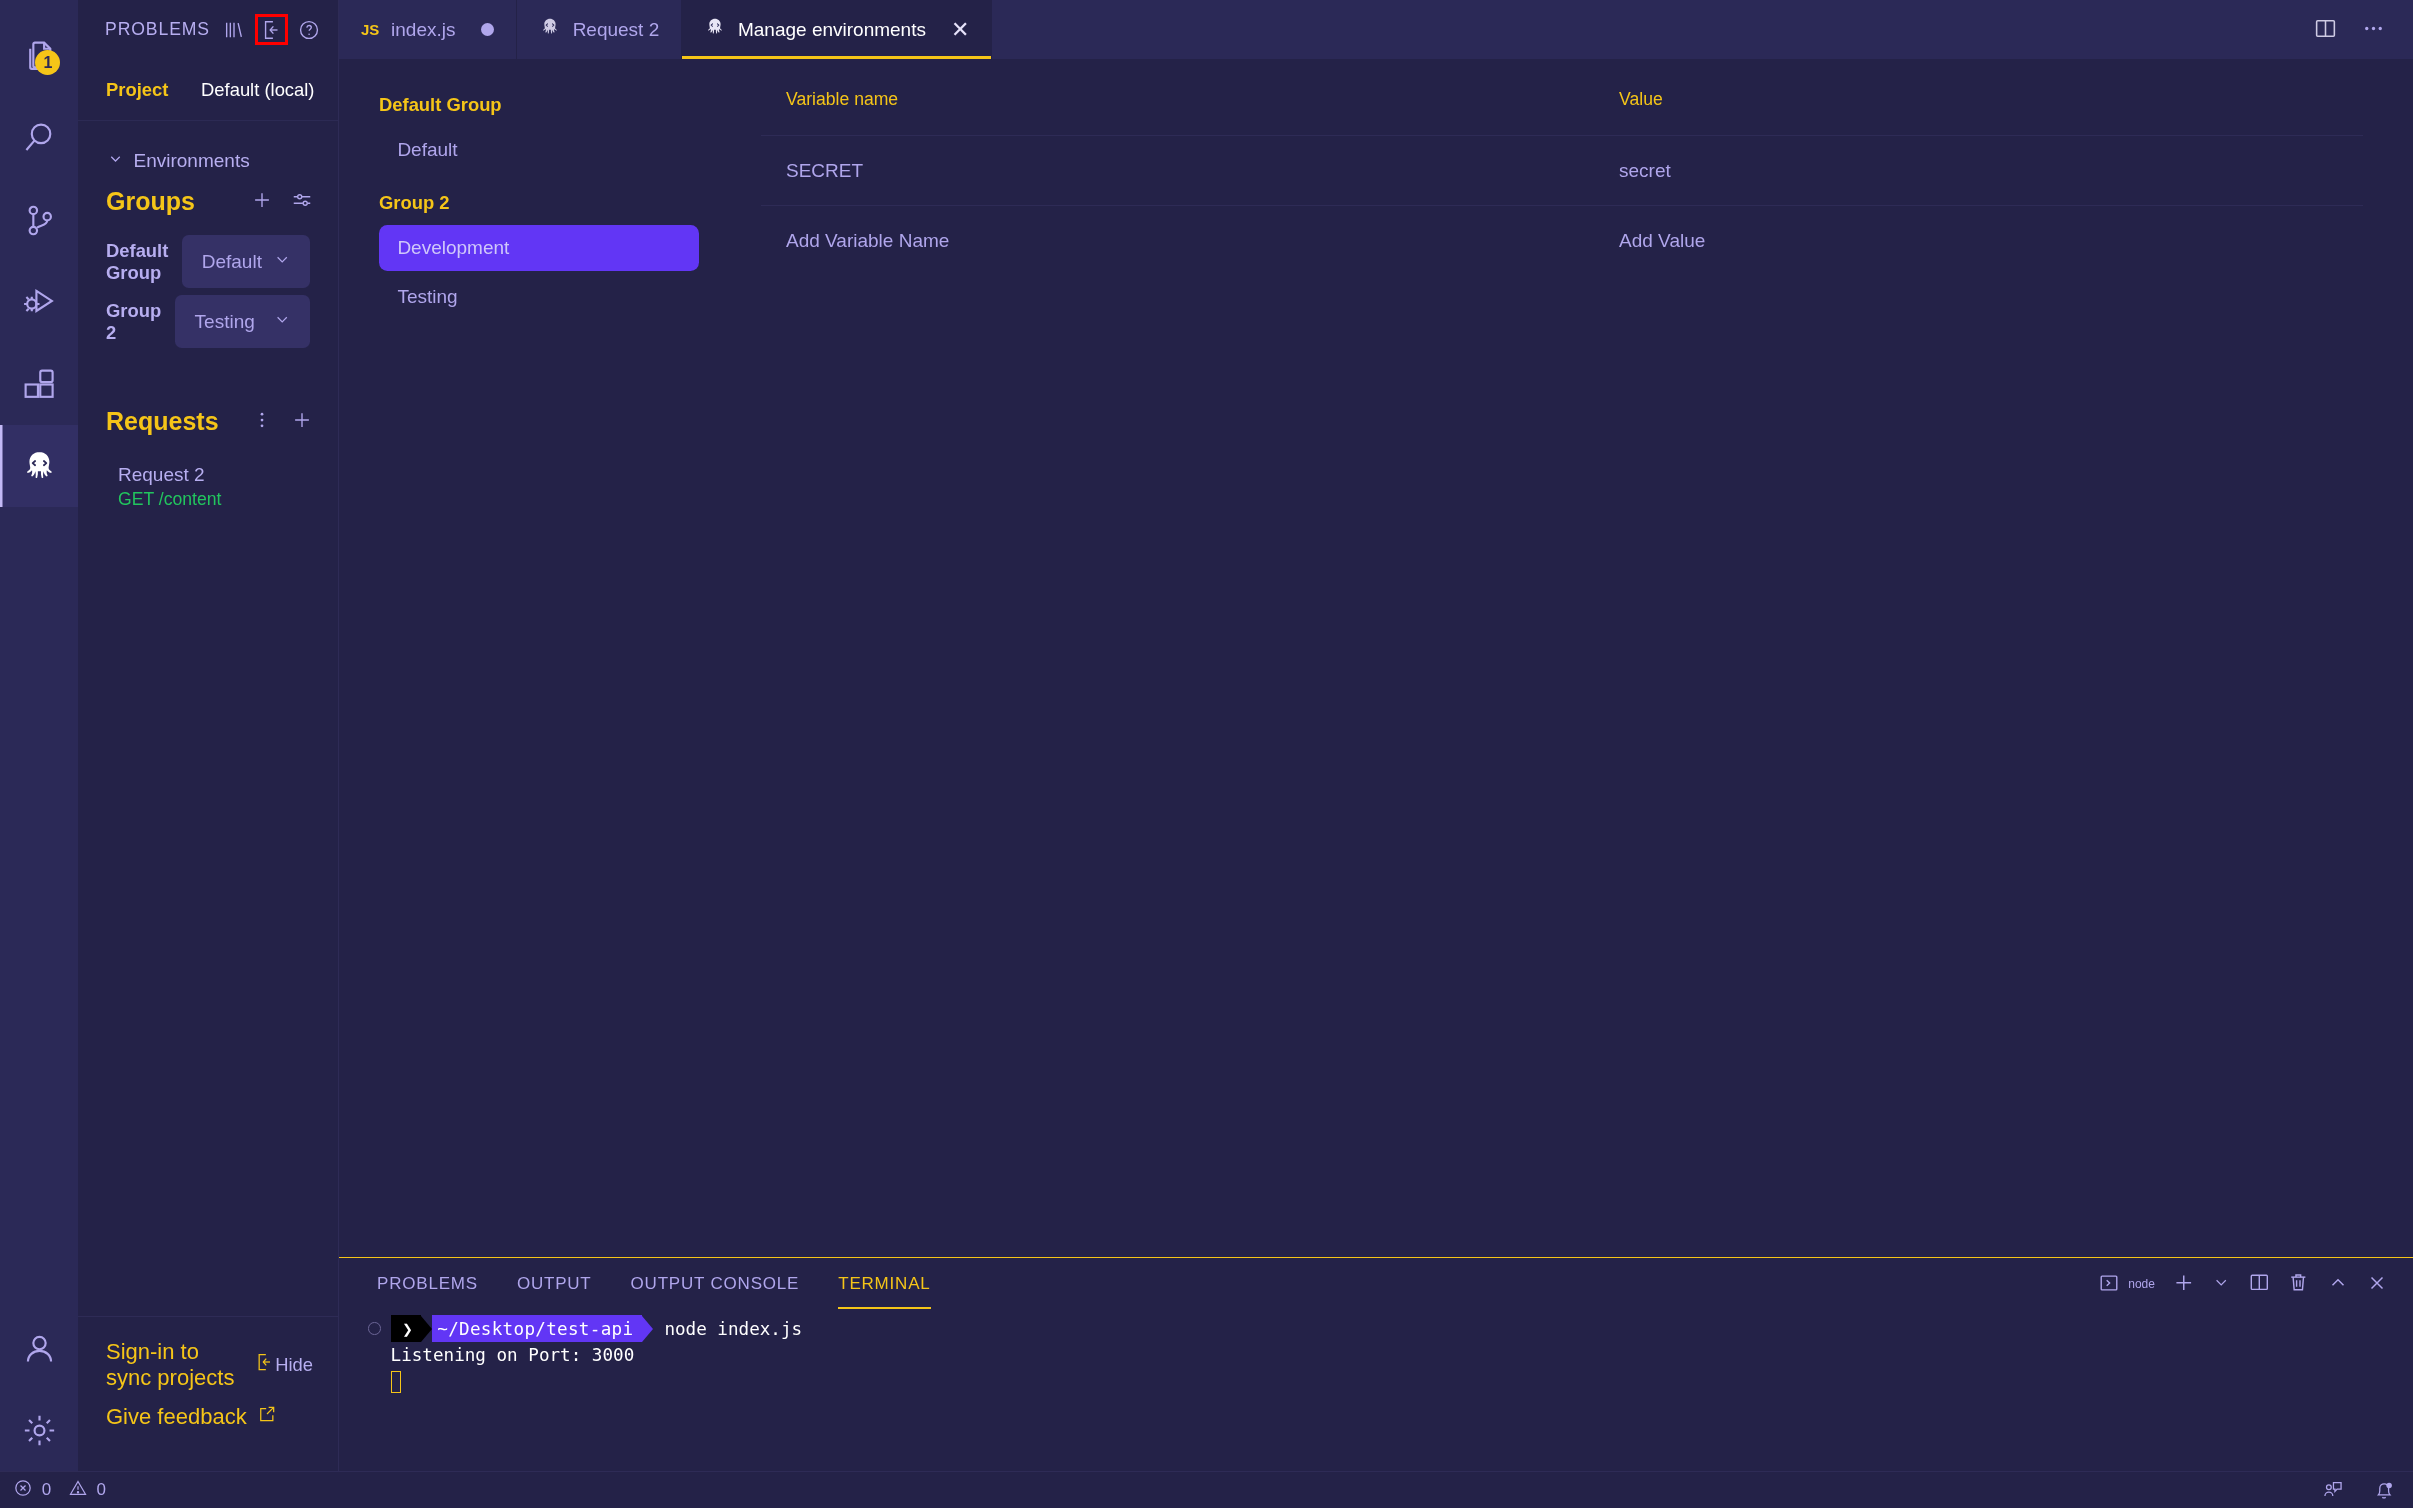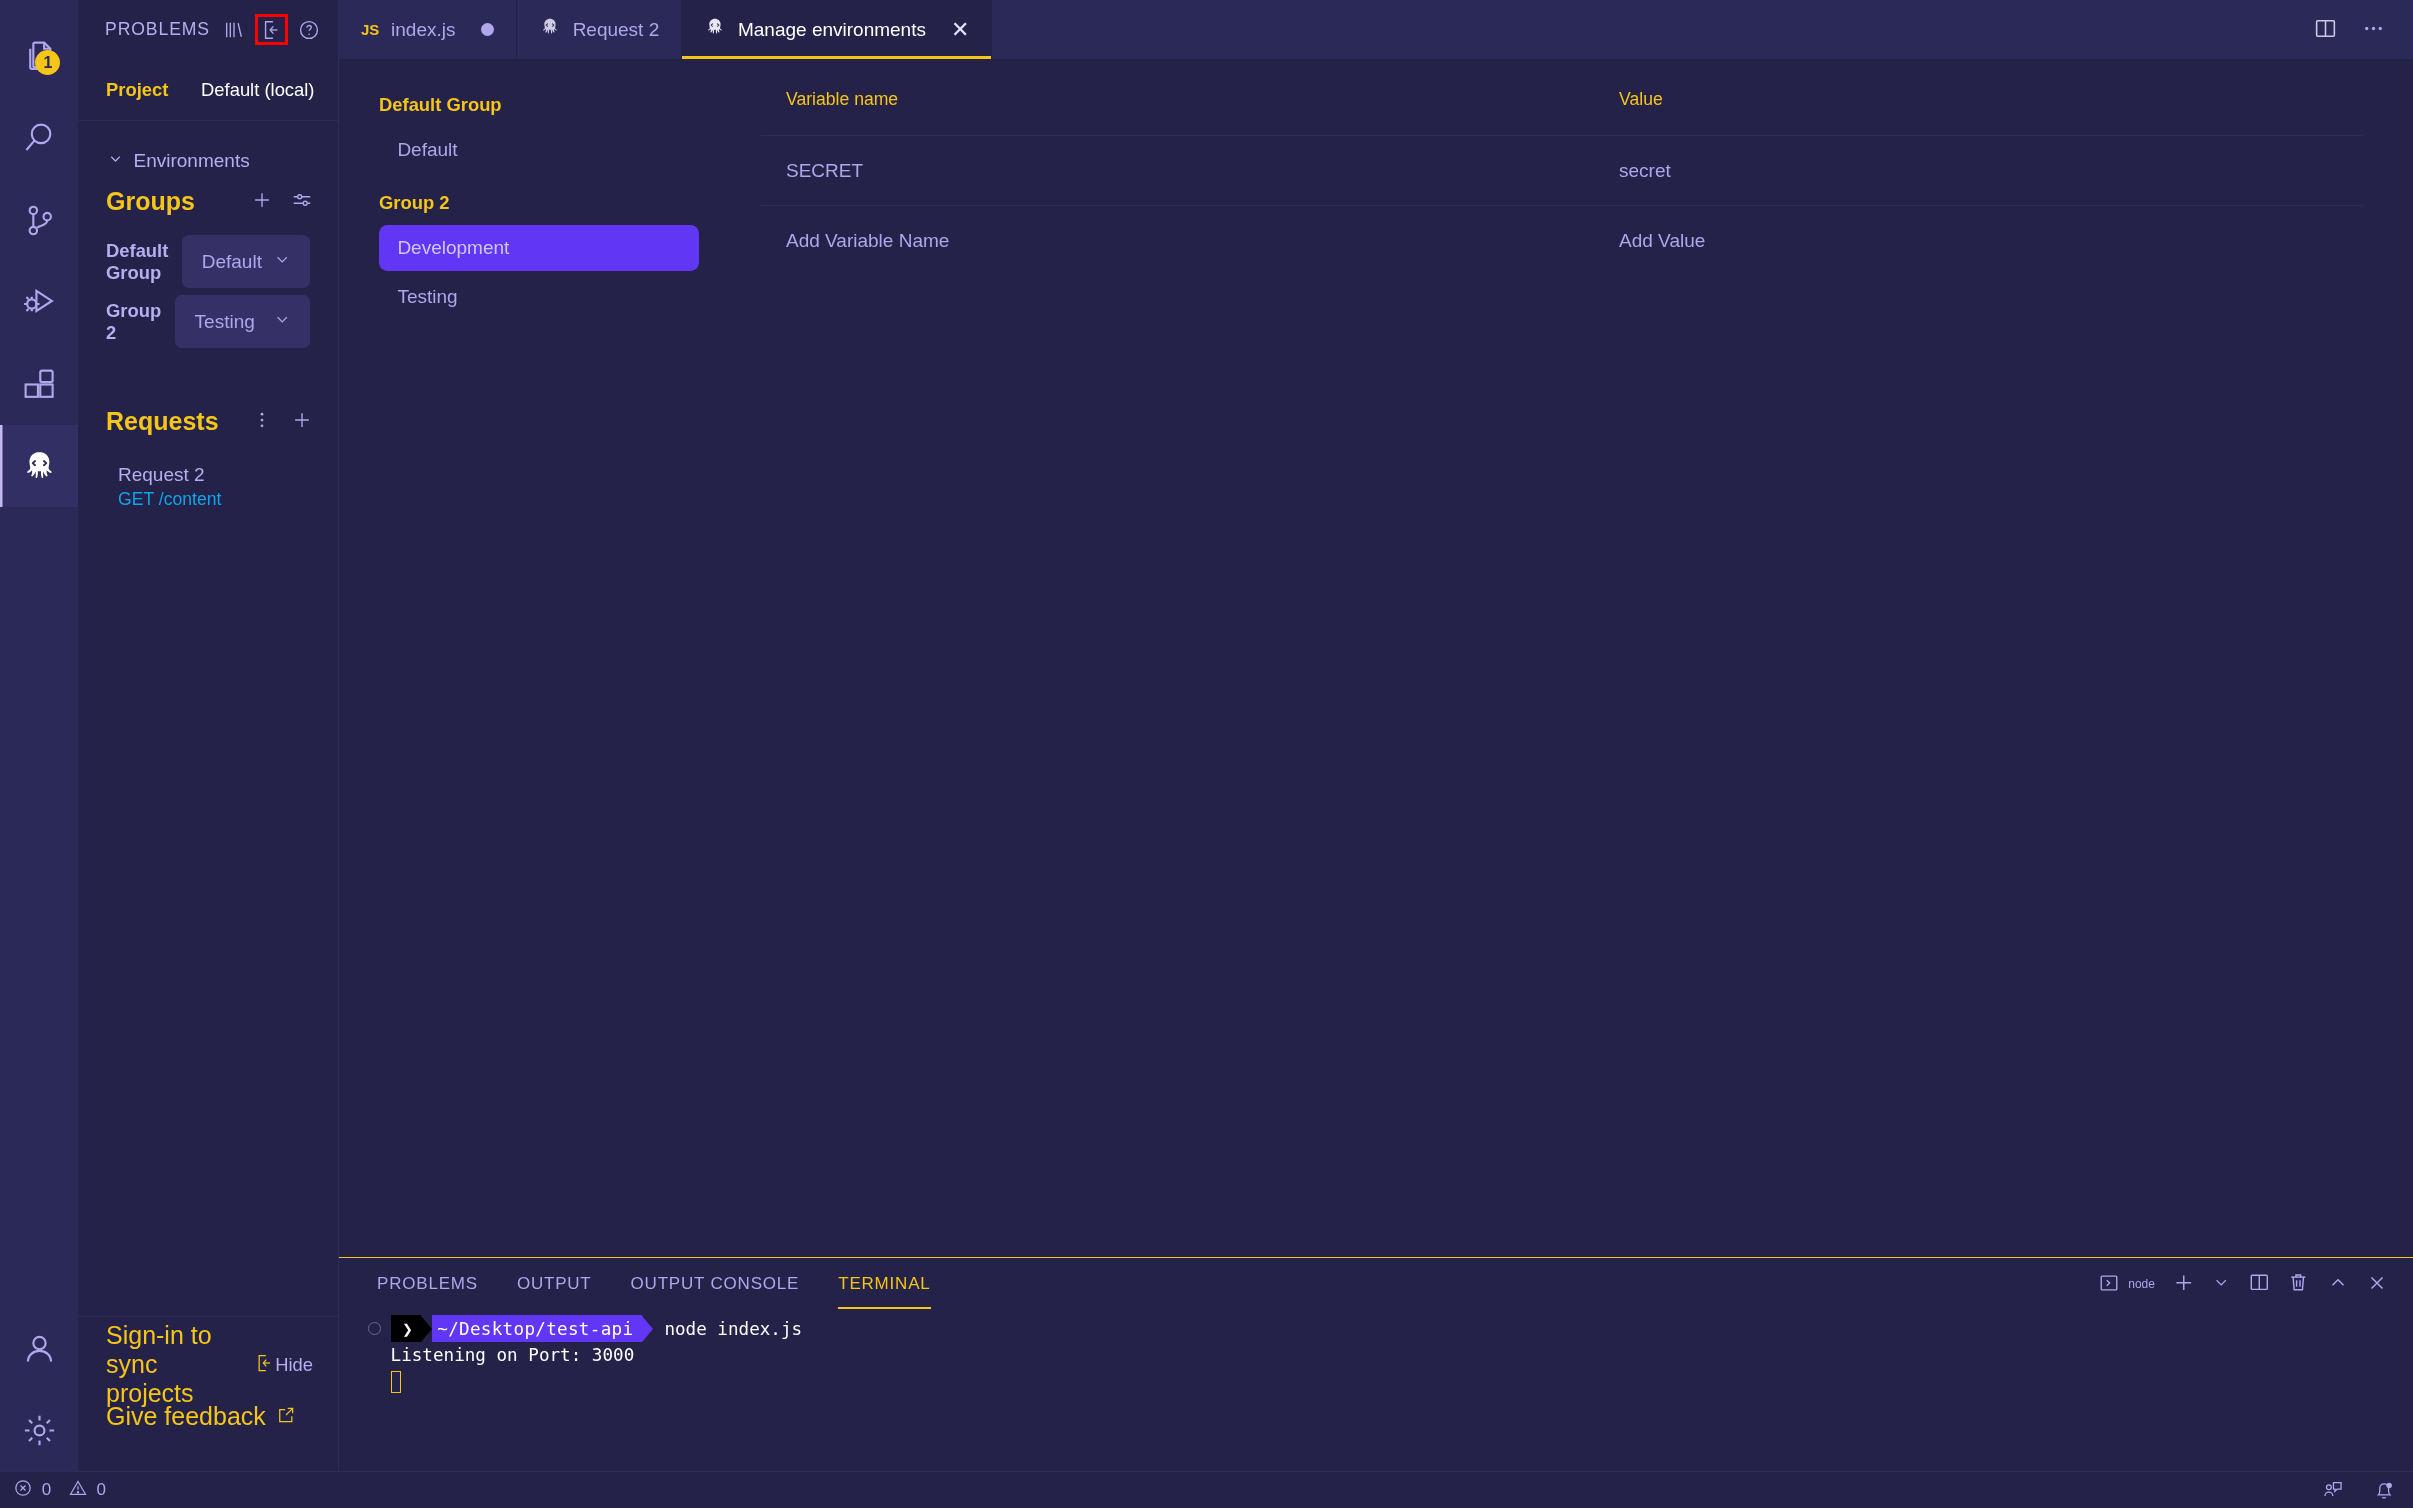--- a/index.html
+++ b/index.html
@@ -74,25 +74,25 @@
   .grp-select {
     margin-left: auto; width: 250px; height: 53px; background: #353166;
     border-radius: 6.7px; display: flex; align-items: center;
     padding: 0 18.4px 0 20px; color: #b0a6ec; font-size: 19px; cursor: pointer;
   }
   .grp-select .chev { margin-left: auto; }
 
   .sec-req { margin-top: 40px; }
   .req-item { padding: 11.7px 0 11.7px 40px; cursor: pointer; }
   .req-title { color: #b7aef0; font-size: 19px; line-height: 1.3; }
-  .req-meta { color: #0ea5e9; font-size: 17.6px; line-height: 1.35; }
+  .req-meta { color: #22c55e; font-size: 17.6px; line-height: 1.35; }
 
   .sp-foot { margin-top: auto; border-top: 0.8px solid #2e2b56; padding: 22px 0 28.5px 0; }
   .foot-row { display: flex; align-items: center; padding: 0 25px 0 28px; height: 52px; }
-  .foot-link { color: #f5c518; font-size: 25px; display: flex; align-items: center; gap: 10px; cursor: pointer; }
+  .foot-link { color: #f5c518; font-size: 22px; display: flex; align-items: center; gap: 10px; cursor: pointer; }
   .foot-hide { margin-left: auto; color: #b7aef0; font-size: 18.4px; cursor: pointer; }
 
   
   .editor { flex: 1; display: flex; flex-direction: column; min-width: 0; background: #242248; }
   .tabbar { height: 59px; background: #2b2957; display: flex; align-items: stretch; }
   .tab {
     display: flex; align-items: center; gap: 11.7px; padding: 0 22px;
     font-size: 19px; color: #b0a6ec; cursor: pointer; position: relative;
     border-right: 0.8px solid #242248;
   }

